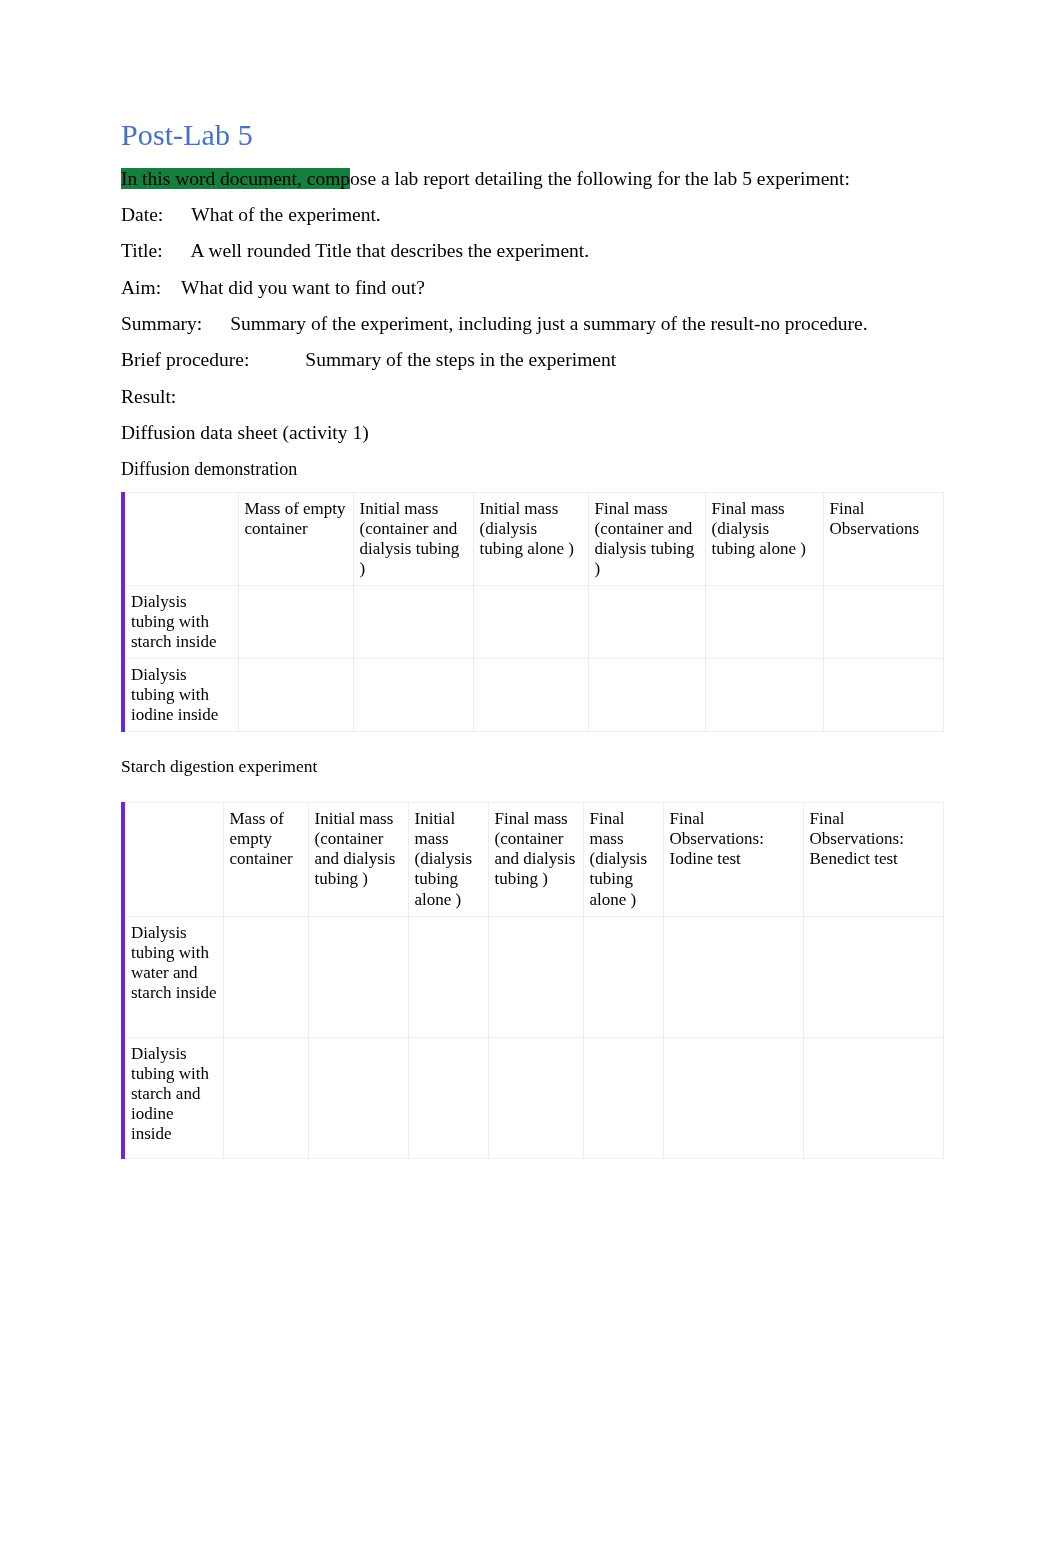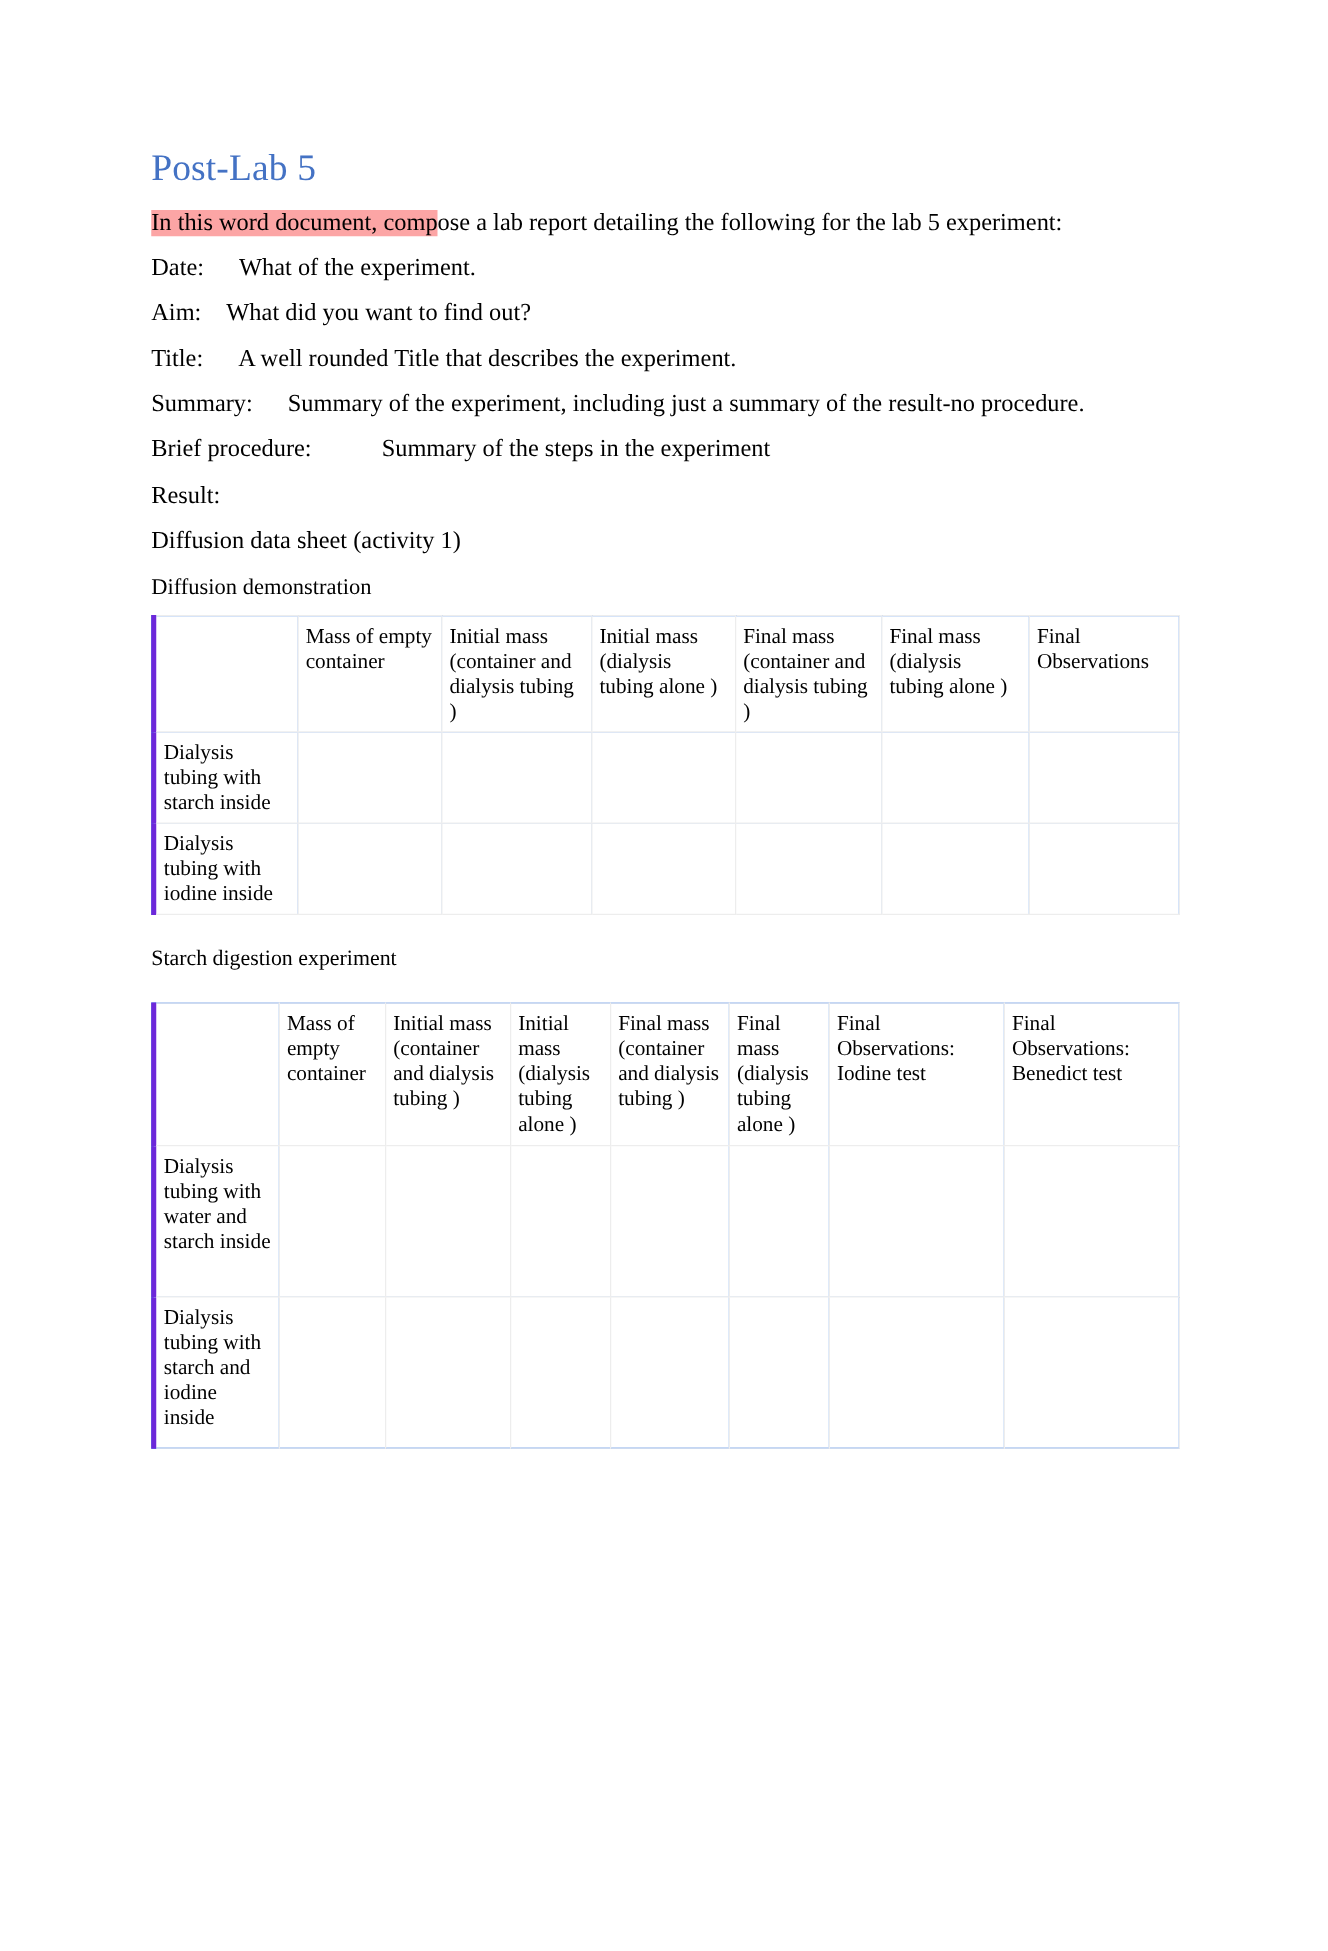--- a/index.html
+++ b/index.html
@@ -43,21 +43,21 @@
 
   
   .para {
     font-size: 19.5px;
     line-height: 1.25;
     margin: 0 0 12px 0;
     color: #000000;
   }
 
   .hl {
-    background: #fca5a5;
+    background: #15803d;
   }
 
   .label-gap {
     display: inline-block;
   }
   .gap-sm { width: 20px; }
   .gap-md { width: 28px; }
   .gap-lg { width: 56px; }
 
   .subtle-shade {
@@ -68,21 +68,21 @@
   .tbl-wrap {
     margin: 0;
     padding: 0;
   }
   table.data-table {
     border-collapse: collapse;
     table-layout: fixed;
     width: 820px;
     font-size: 17px;
     line-height: 1.18;
-    background: #3b82f6;
+    background: #e5e5e5;
   }
   table.data-table td,
   table.data-table th {
     border: 1px solid #ededed;
     vertical-align: top;
     padding: 6px 6px 6px 6px;
     font-weight: normal;
     text-align: left;
     background: #ffffff;
     word-wrap: break-word;
@@ -132,23 +132,23 @@
 
 <div class="page">
   <div class="content">
 
     <h1 class="doc-title">Post-Lab 5</h1>
 
     <p class="para"><span class="hl">In this word document, comp</span><span>ose a lab report detailing the following for the lab 5 experiment:</span></p>
 
     <p class="para"><span>Date:</span><span class="label-gap gap-md subtle-shade"></span><span>What of the experiment.</span></p>
 
+    <p class="para"><span>Title:</span><span class="label-gap gap-md subtle-shade"></span><span>A well rounded Title that describes the experiment.</span></p>
+
     <p class="para"><span>Aim:</span><span class="label-gap gap-sm subtle-shade"></span><span>What did you want to find out?</span></p>
-
-    <p class="para"><span>Title:</span><span class="label-gap gap-md subtle-shade"></span><span>A well rounded Title that describes the experiment.</span></p>
 
     <p class="para"><span>Summary:</span><span class="label-gap gap-md subtle-shade"></span><span>Summary of the experiment, including just a summary of the result-no procedure.</span></p>
 
     <p class="para"><span>Brief procedure:</span><span class="label-gap gap-lg subtle-shade"></span><span>Summary of the steps in the experiment</span></p>
 
     <p class="para"><span>Result:</span><span class="label-gap gap-lg subtle-shade"></span><span></span></p>
 
     <p class="para">Diffusion data sheet (activity 1)</p>
 
     <p class="caption">Diffusion demonstration</p>

